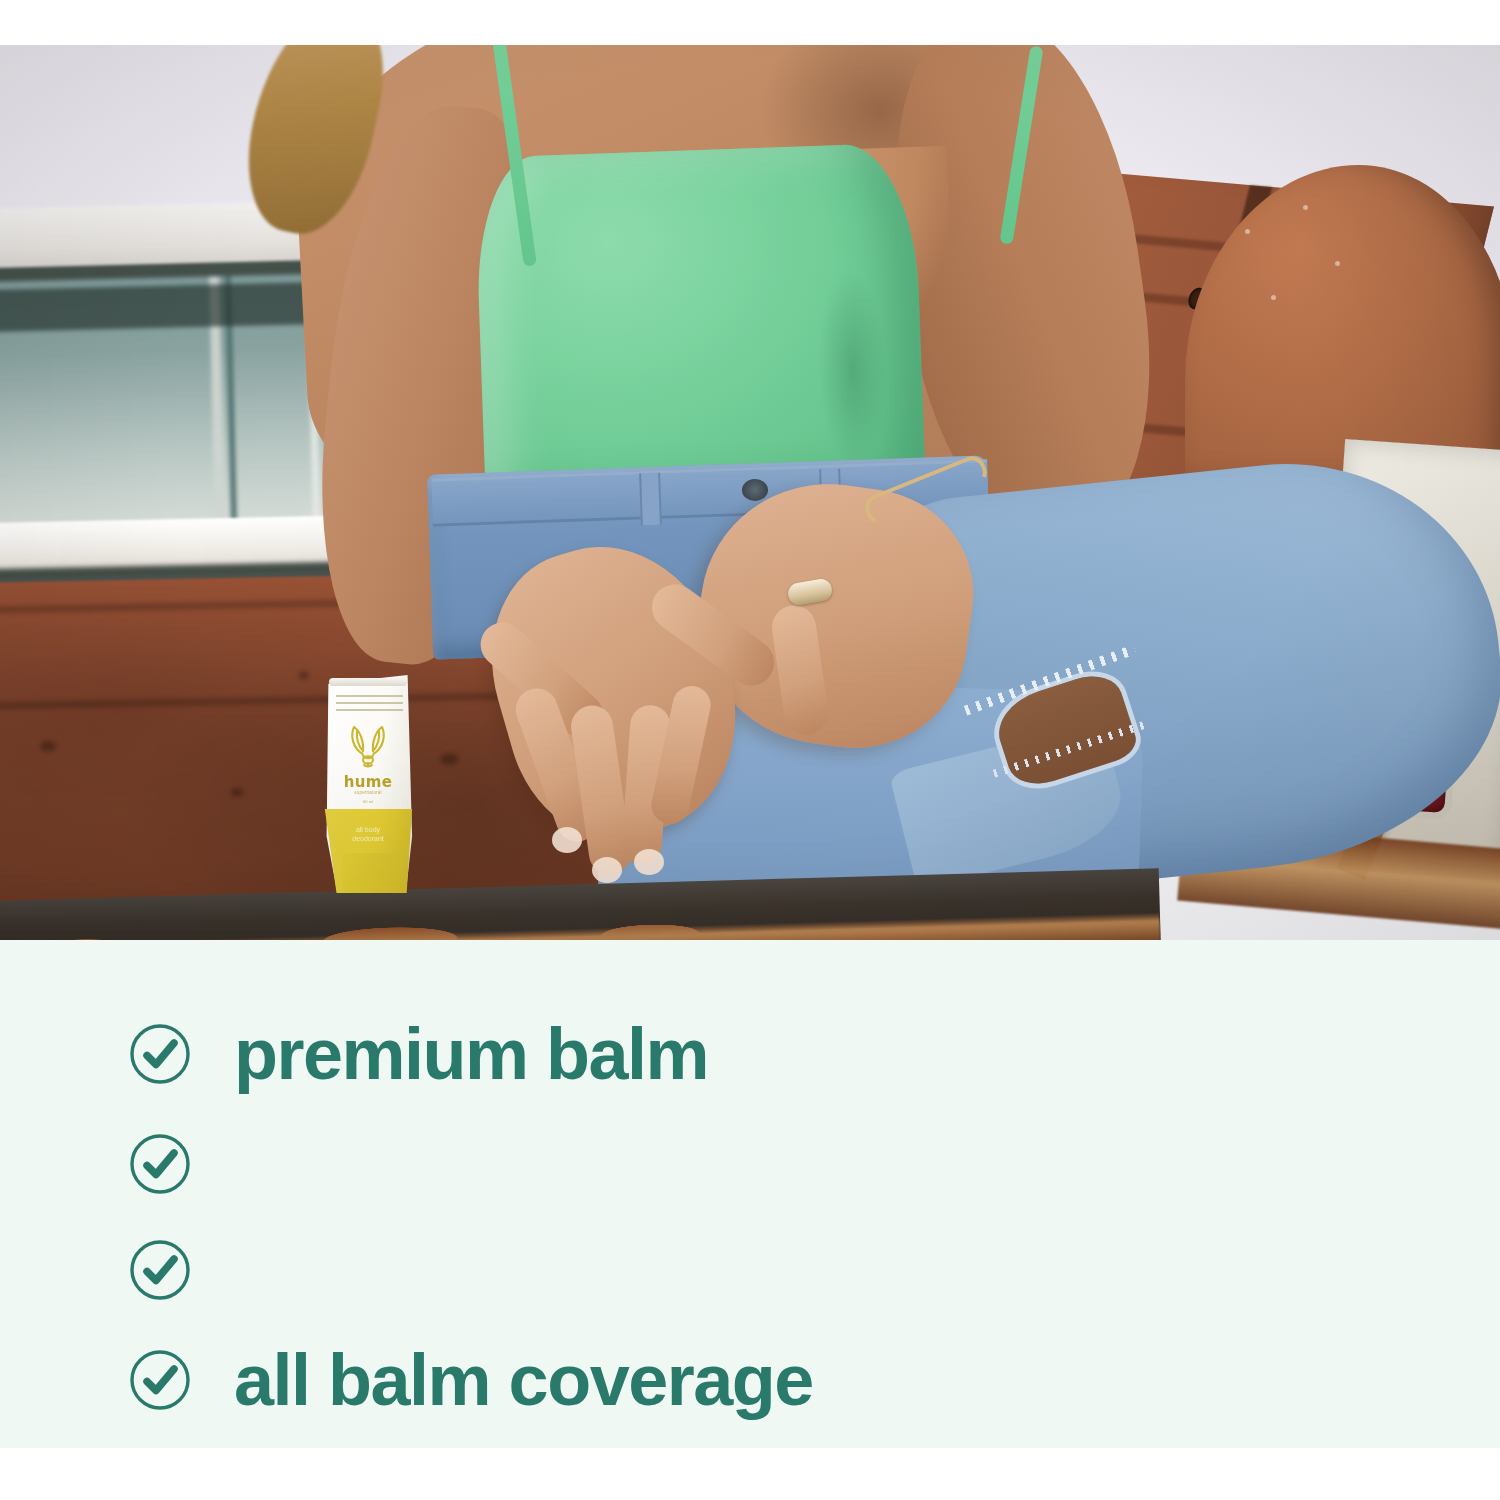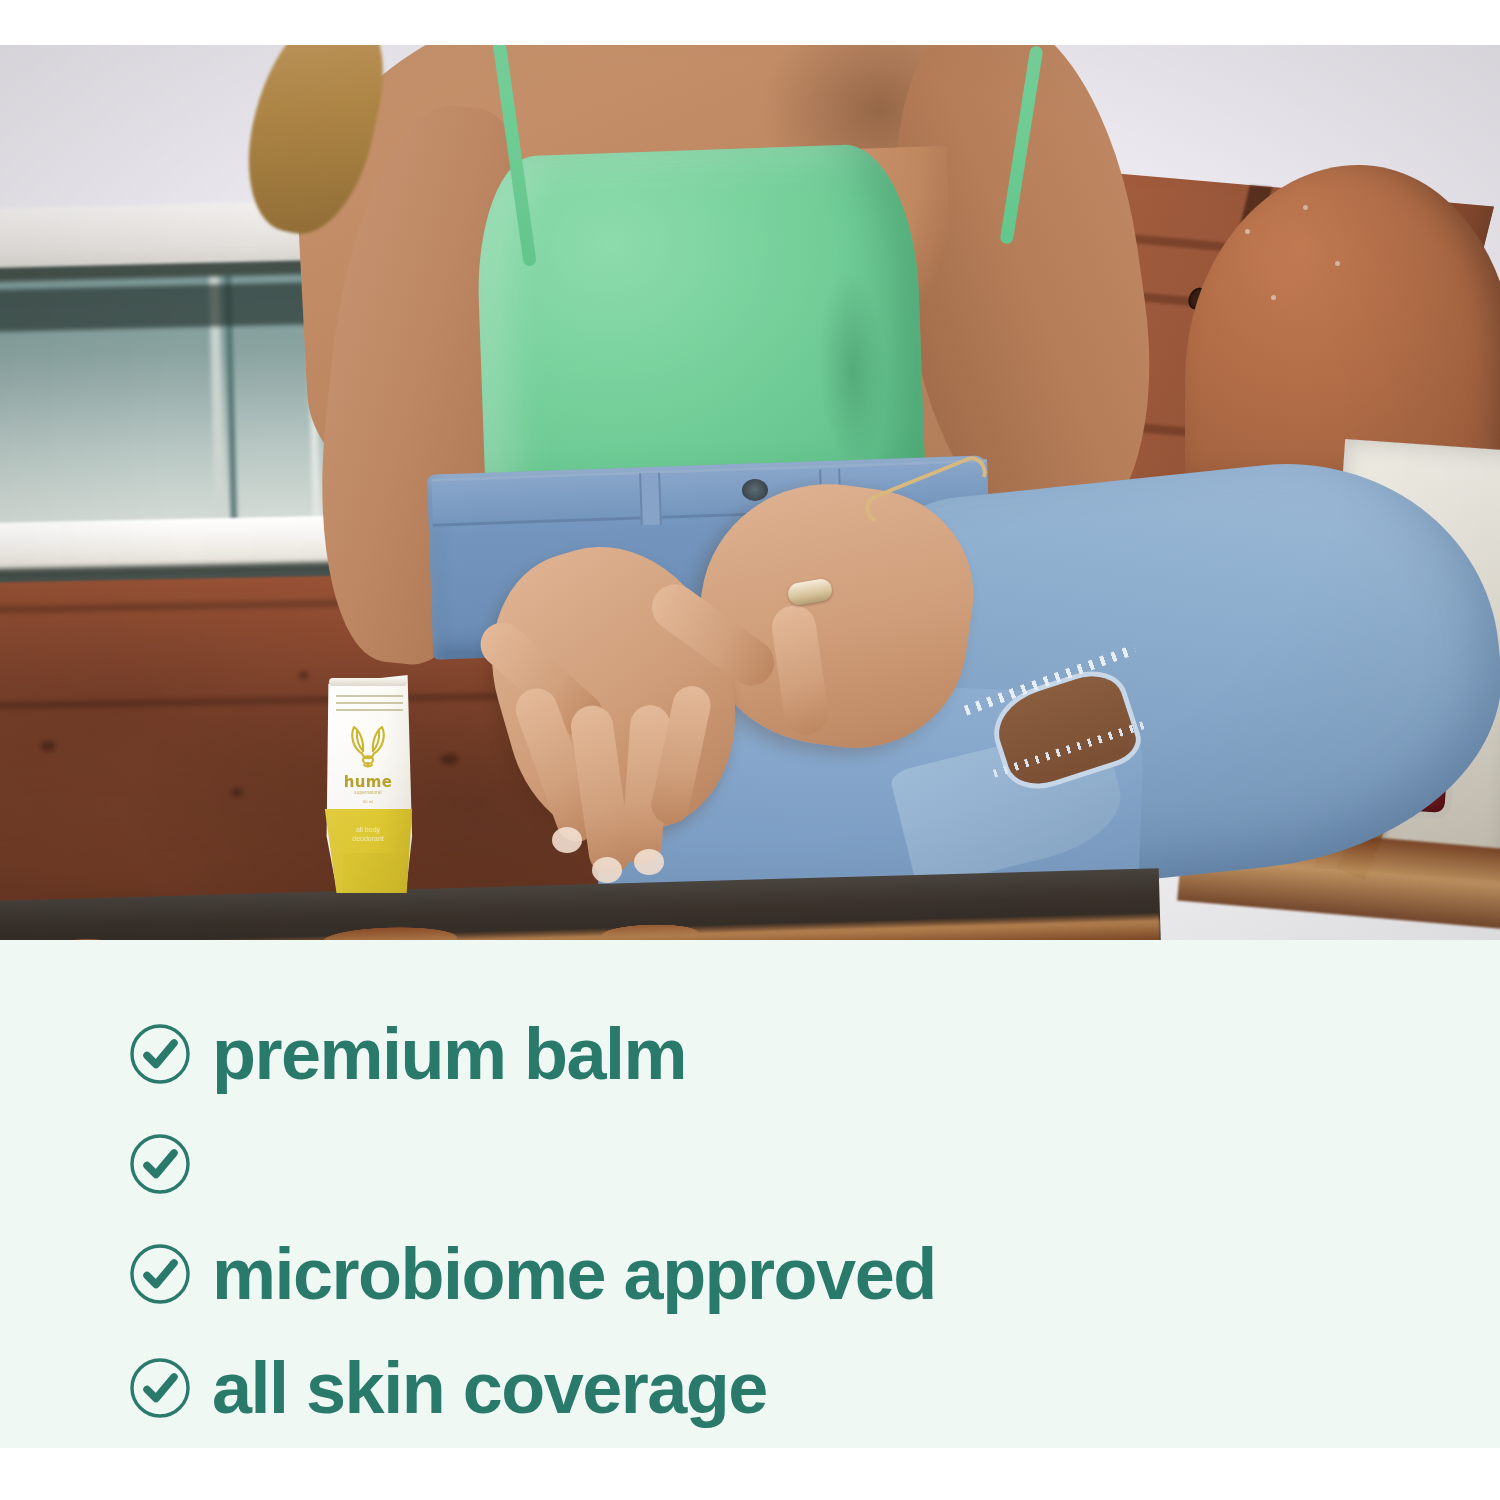--- a/index.html
+++ b/index.html
@@ -367,21 +367,21 @@
 
   
   .features{
     position:absolute;left:0;top:940px;width:1500px;height:508px;
     background:#f0f8f4;
   }
   .feature-list{
     position:absolute;left:128px;top:78px;right:60px;
     display:flex;flex-direction:column;gap:42px;
   }
-  .feature-row{display:flex;align-items:center;gap:20px;}
+  .feature-row{display:flex;align-items:center;gap:42px;}
   .check-icon{flex:0 0 auto;width:64px;height:64px;display:block;}
   .feature-label{
     font-family:"Liberation Sans",sans-serif;
     font-weight:700;
     font-size:72px;
     line-height:72px;
     color:#2a7a6b;
     letter-spacing:-1.5px;
     white-space:nowrap;
   }
@@ -529,27 +529,26 @@
           <circle cx="32" cy="32" r="28" fill="none" stroke="#2a7a6b" stroke-width="3.4"></circle>
           <path d="M19 33.5 L28 42.5 L46 21" fill="none" stroke="#2a7a6b" stroke-width="7.5" stroke-linecap="round" stroke-linejoin="round"></path>
         </svg>
       </div>
 
       <div class="feature-row">
         <svg class="check-icon" viewBox="0 0 64 64">
           <circle cx="32" cy="32" r="28" fill="none" stroke="#2a7a6b" stroke-width="3.4"></circle>
           <path d="M19 33.5 L28 42.5 L46 21" fill="none" stroke="#2a7a6b" stroke-width="7.5" stroke-linecap="round" stroke-linejoin="round"></path>
         </svg>
-        <div class="feature-label">microbiome approved</div>
       </div>
 
       <div class="feature-row">
         <svg class="check-icon" viewBox="0 0 64 64">
           <circle cx="32" cy="32" r="28" fill="none" stroke="#2a7a6b" stroke-width="3.4"></circle>
           <path d="M19 33.5 L28 42.5 L46 21" fill="none" stroke="#2a7a6b" stroke-width="7.5" stroke-linecap="round" stroke-linejoin="round"></path>
         </svg>
-        <div class="feature-label">all skin coverage</div>
+        <div class="feature-label">all balm coverage</div>
       </div>
 
     </div>
   </div>
 
 </div>
 
 </body></html>

